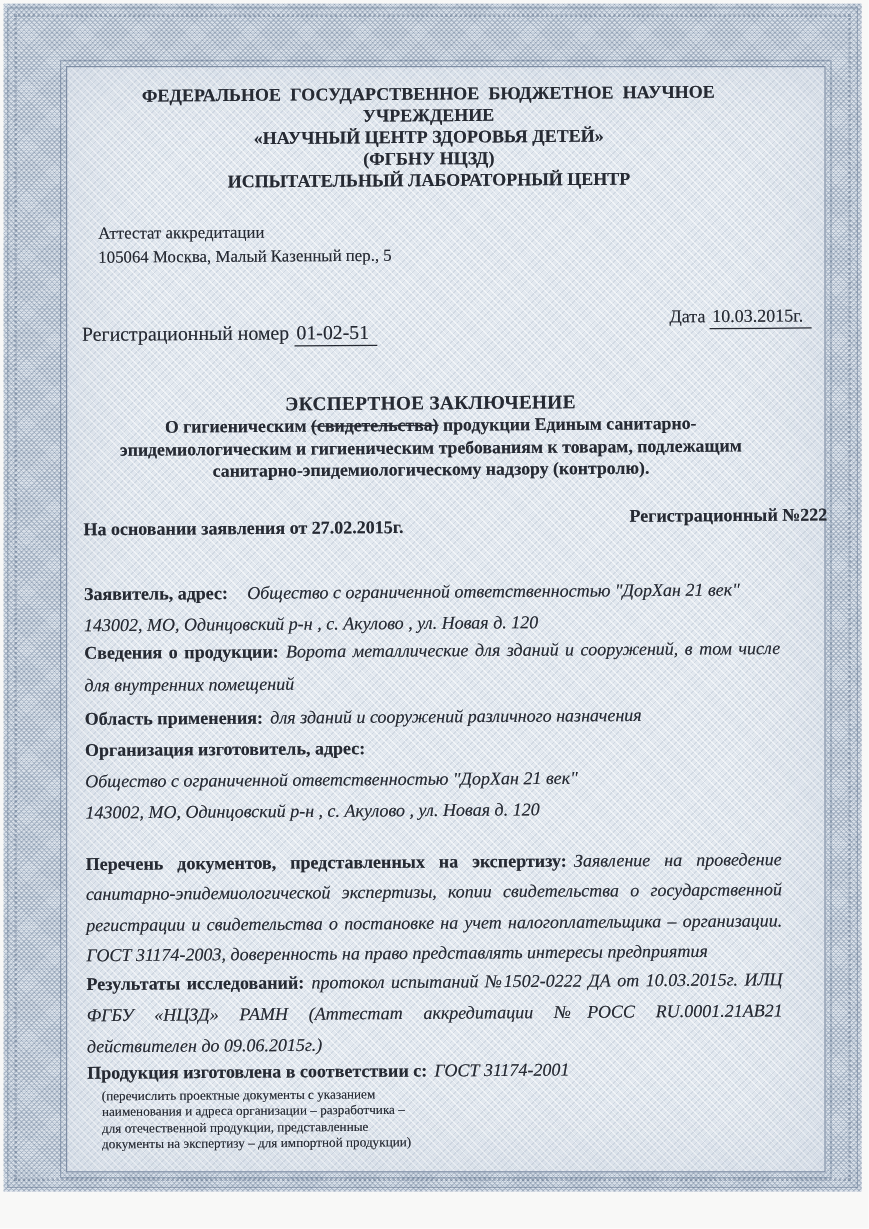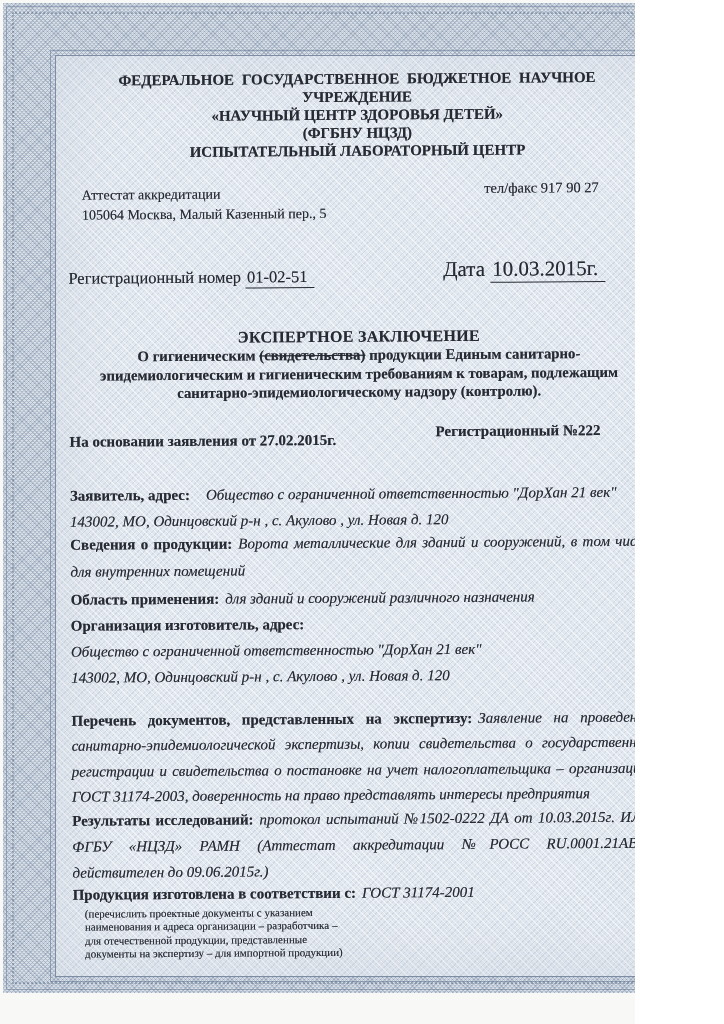--- a/index.html
+++ b/index.html
@@ -1,17 +1,17 @@
 <!DOCTYPE html>
 <html><head>
 <meta charset="utf-8">
 <style>
   html,body{margin:0;padding:0;background:#ffffff;}
   .scan{
-    position:relative;width:635px;height:1024px;overflow:hidden;
+    position:relative;width:724px;height:1024px;overflow:hidden;
     background:#f8f8f7;
     font-family:"Liberation Serif","DejaVu Serif",serif;
     color:#262a33;
   }
   
   .cert{
     position:absolute;left:3px;top:3px;width:715px;height:990px;
     background-color:#c9d3df;
     background-image:
       repeating-linear-gradient(45deg, rgba(73,95,125,.22) 0 1px, transparent 1px 3px),
@@ -35,21 +35,21 @@
     text-shadow:0 0 .5px rgba(38,42,51,.55);}
   .abs{position:absolute;}
   .b{font-weight:bold;}
   .i{font-style:italic;}
   .jst{text-align:justify;}
   .org-header{left:70px;top:70px;width:580px;font-size:15px;font-weight:bold;line-height:18px;text-align:center;}
   .org-header .l1{word-spacing:4px;}
   .accr-left{left:84px;top:184px;font-size:14px;line-height:20px;}
   .accr-right{right:34px;top:180px;font-size:14.5px;line-height:19.5px;text-align:right;}
   .reg-line{left:70px;top:267px;font-size:16.5px;}
-  .date-line{right:28px;top:258px;font-size:21px;}
+  .date-line{right:46px;top:258px;font-size:15px;}
   .u{border-bottom:1px solid #262a33;padding:0 7px 1px 2px;}
   .title-block{left:70px;top:327px;width:580px;text-align:center;font-weight:bold;}
   .title-block .h{font-size:16px;line-height:19px;letter-spacing:.3px;}
   .title-block .s{font-size:14.8px;line-height:18.5px;}
   .strike{text-decoration:line-through;}
   .basis-left{left:70px;top:432px;font-size:15px;font-weight:bold;}
   .basis-right{right:34px;top:424px;font-size:15px;font-weight:bold;}
   .fld{left:70px;width:580px;font-size:15px;line-height:27px;}
   .gap-lg{display:inline-block;width:16px;}
   .gap-sm{display:inline-block;width:6px;}
@@ -79,21 +79,20 @@
       <div>(ФГБНУ НЦЗД)</div>
       <div>ИСПЫТАТЕЛЬНЫЙ ЛАБОРАТОРНЫЙ ЦЕНТР</div>
     </div>
 
     <div class="abs accr-left">
       <div>Аттестат аккредитации</div>
       <div>105064 Москва,  Малый Казенный пер., 5</div>
     </div>
 
     <div class="abs accr-right">
-      <div>тел/факс 917 90 27</div>
     </div>
 
     <div class="abs reg-line">
       <span>Регистрационный номер</span>
       <span class="u">01-02-51</span>
     </div>
 
     <div class="abs date-line">
       <span>Дата</span>
       <span class="u">10.03.2015г.</span>

